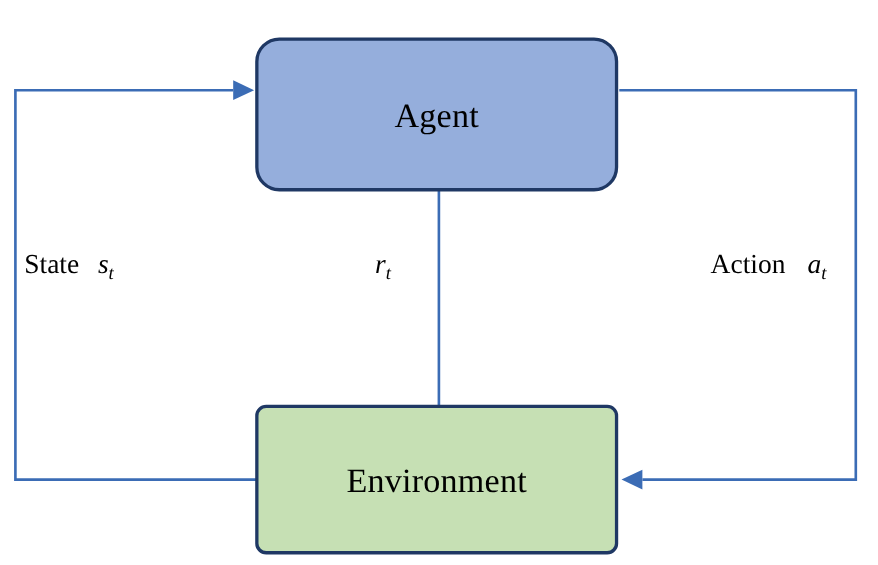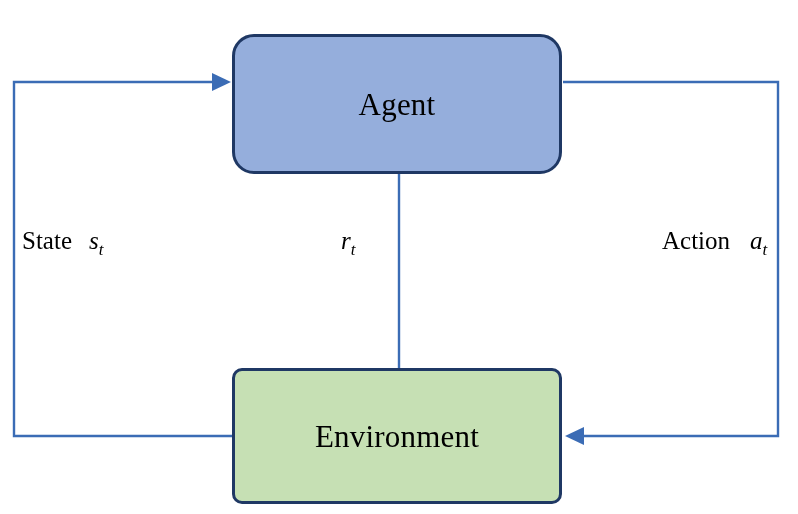--- a/index.html
+++ b/index.html
@@ -86,21 +86,21 @@
     left: 22px;
     top: 228px;
   }
   #state-label .gap { display: inline-block; width: 17px; }
   #reward-label {
     left: 303px;
     top: 228px;
   }
   #reward-label .gap { display: inline-block; width: 38px; }
   #action-label {
-    left: 662px;
+    left: 646px;
     top: 228px;
   }
   #action-label .gap { display: inline-block; width: 20px; }
 </style>
 </head>
 <body>
 
 <div id="diagram-canvas">
 
   <svg id="rl-svg" viewBox="0 0 798 514" xmlns="http://www.w3.org/2000/svg">

